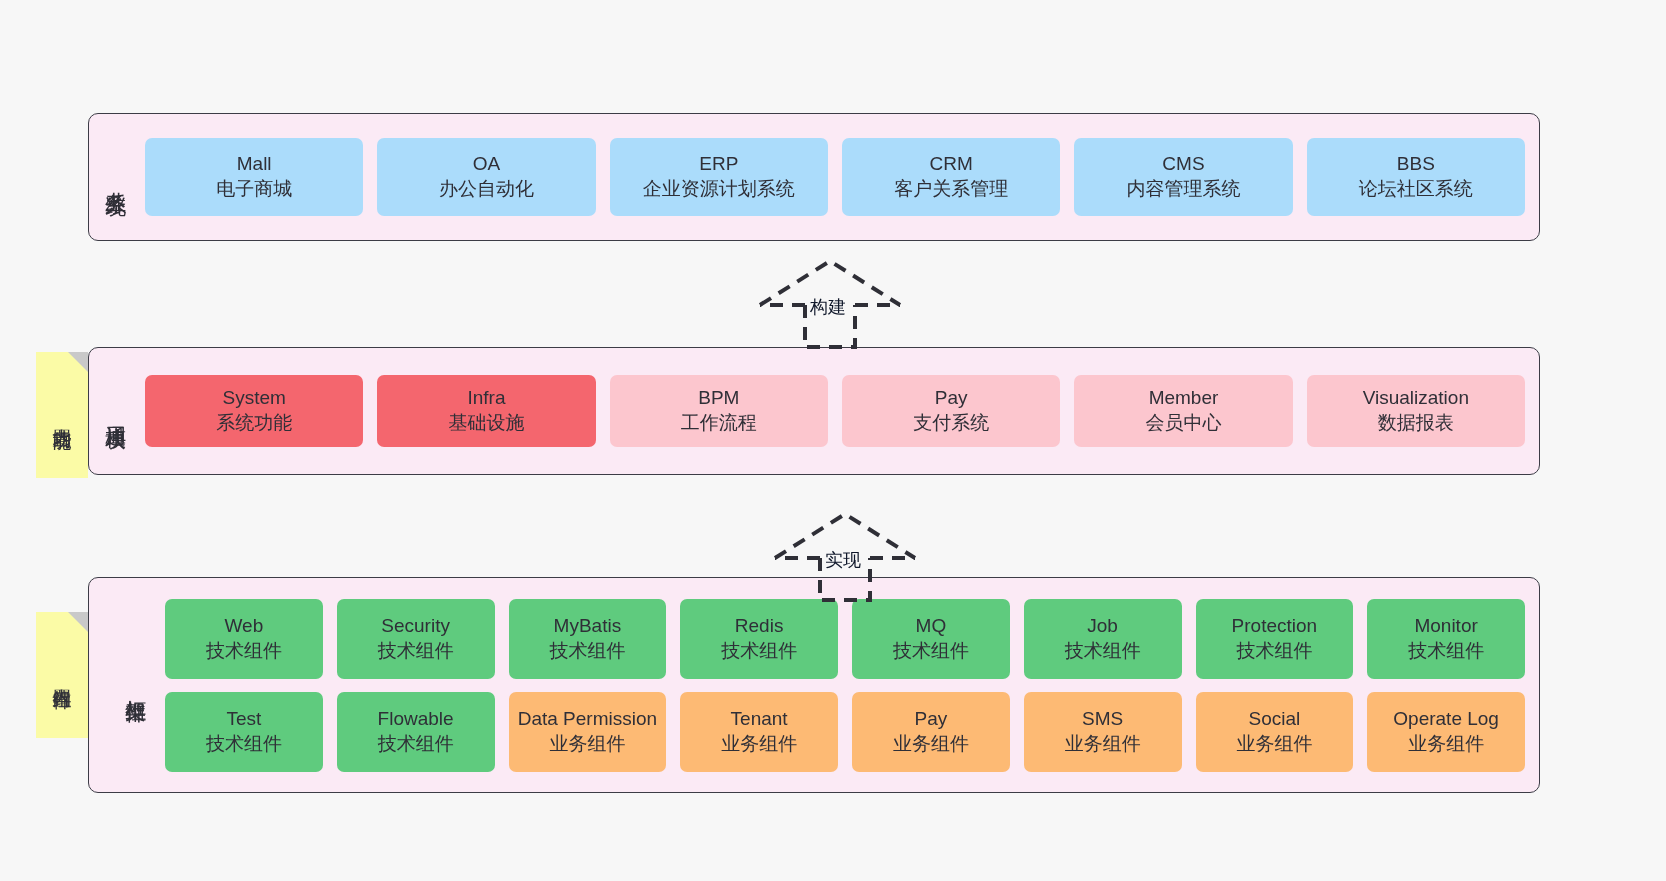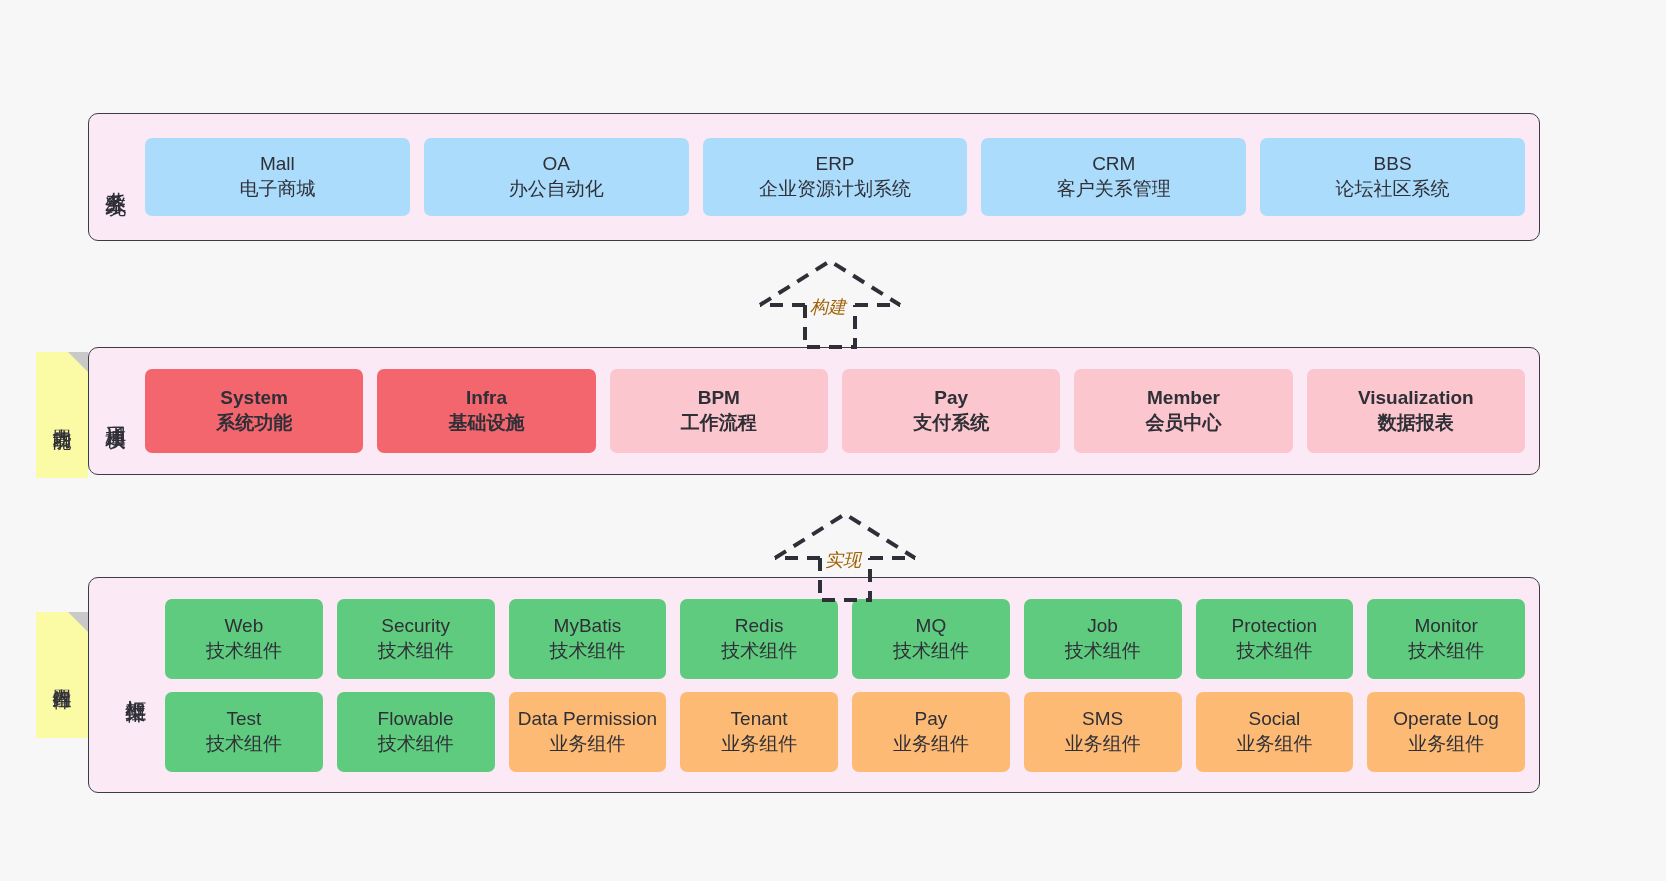--- a/index.html
+++ b/index.html
@@ -81,21 +81,21 @@
     color: #2f2f37;
     box-sizing: border-box;
     padding: 4px 6px;
     min-width: 0;
   }
   .box .l1 { white-space: nowrap; }
   .box .l2 { white-space: nowrap; }
   .box.wrap .l1 { white-space: normal; }
 
   .h-biz   { height: 78px; }
-  .h-mod   { height: 84px; font-weight: bold; }
+  .h-mod   { height: 72px; }
   .h-comp  { height: 80px; }
 
   
   .c-blue        { background: #abdcfb; }
   .c-red         { background: #f4666e; }
   .c-pink        { background: #fcc6ce; }
   .c-green       { background: #5fcb7e; }
   .c-lightgreen  { background: #fdba74; }
 
   
@@ -125,24 +125,23 @@
   }
 
   
   .arrow {
     position: absolute;
     z-index: 2;
   }
   .arrow-label {
     position: absolute;
     font-size: 18px;
-    color: #a16207;
+    color: #0f172a;
     white-space: nowrap;
     background: transparent;
-    font-style: italic;
   }
 </style>
 </head>
 <body>
 
 <div id="canvas">
 
   <div class="layer" id="layer-business" style="left:88px; top:113px; width:1452px; height:128px;">
     <div class="layer-title">业务系统</div>
     <div class="layer-body">
@@ -161,20 +160,24 @@
         <div class="box h-biz c-blue">
           <span class="l1">ERP</span>
           <span class="l2">企业资源计划系统</span>
         </div>
 
         <div class="box h-biz c-blue">
           <span class="l1">CRM</span>
           <span class="l2">客户关系管理</span>
         </div>
 
+        <div class="box h-biz c-blue">
+          <span class="l1">CMS</span>
+          <span class="l2">内容管理系统</span>
+        </div>
 
         <div class="box h-biz c-blue">
           <span class="l1">BBS</span>
           <span class="l2">论坛社区系统</span>
         </div>
 
       </div>
     </div>
   </div>
 

